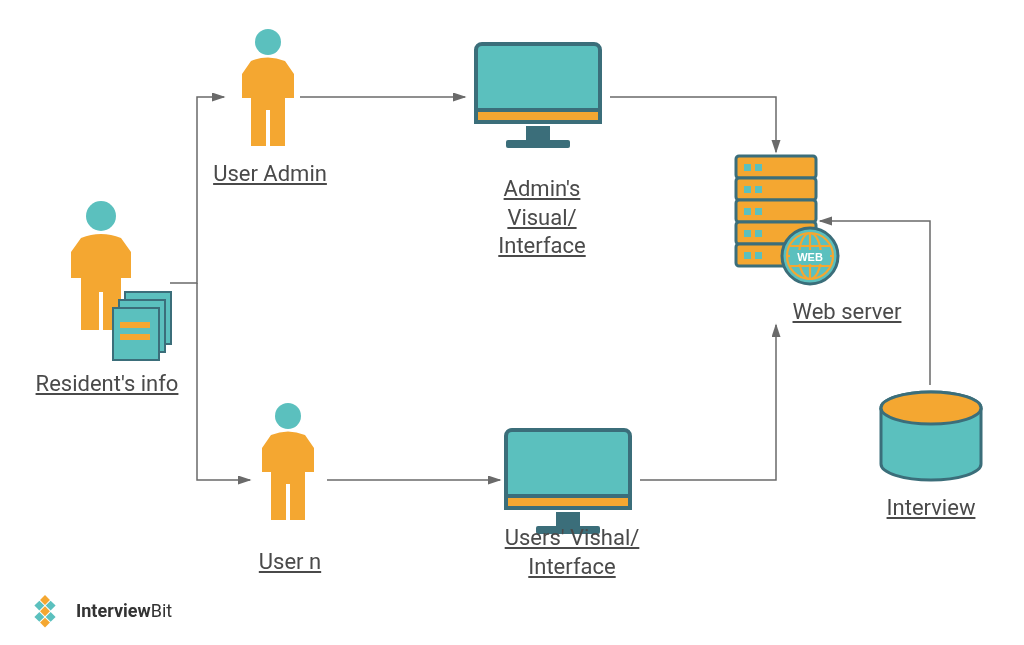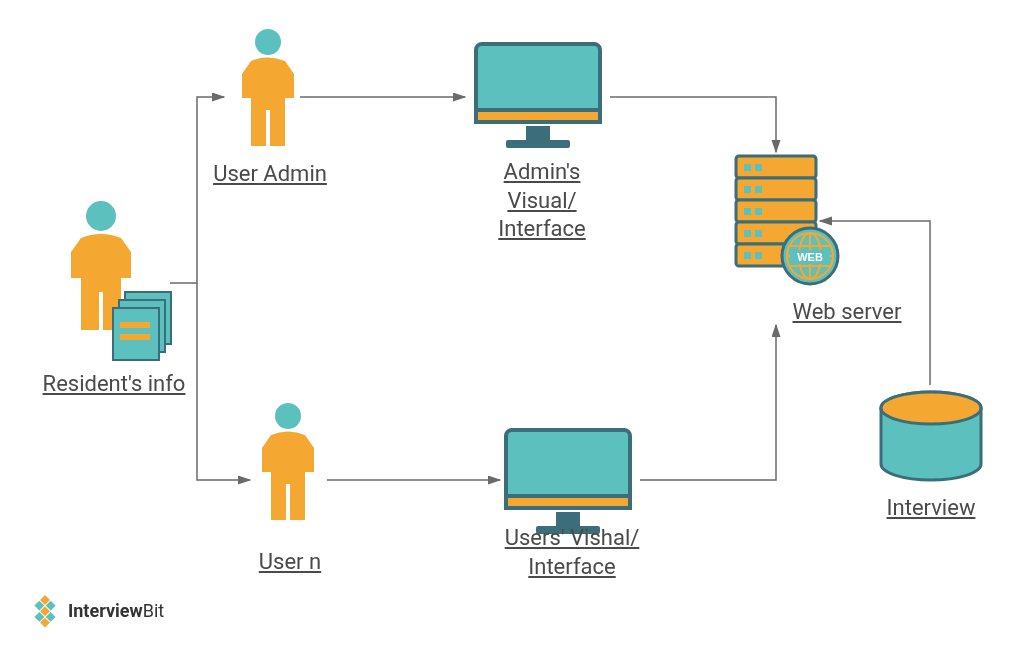--- a/index.html
+++ b/index.html
@@ -23,21 +23,21 @@
   .arrow-line { stroke: #6a6a6a; stroke-width: 1.5; fill: none; }
   .arrow-head { fill: #6a6a6a; }
 
   
   .logo {
     position: absolute;
     left: 28px;
     bottom: 18px;
     display: flex;
     align-items: center;
-    gap: 6px;
+    gap: 14px;
   }
   .logo .logo-text {
     font-size: 18px;
     color: #333;
     font-weight: 400;
   }
   .logo .logo-text b { font-weight: 700; }
 </style>
 </head>
 <body>
@@ -70,41 +70,41 @@
   <path d="M26,38 Q46,30 66,38 L76,52 L76,78 L66,78 L66,130 L48,130 L48,92 L44,92 L44,130 L26,130 L26,78 L16,78 L16,52 Z" fill="#f4a731"></path>
 
   <g transform="translate(58,92)">
     <rect x="12" y="0" width="46" height="52" fill="#5bc0be" stroke="#3b6e7a" stroke-width="2"></rect>
     <rect x="6" y="8" width="46" height="52" fill="#5bc0be" stroke="#3b6e7a" stroke-width="2"></rect>
     <rect x="0" y="16" width="46" height="52" fill="#5bc0be" stroke="#3b6e7a" stroke-width="2"></rect>
     <rect x="7" y="30" width="30" height="6" fill="#f4a731"></rect>
     <rect x="7" y="42" width="30" height="6" fill="#f4a731"></rect>
   </g>
 </svg>
-<div class="label" style="left:39px;top:370px;width:150px">Resident's info</div>
+<div class="label" style="left:32px;top:370px;width:150px">Resident's info</div>
 
 <svg style="left:228px;top:28px" width="80" height="140">
   <circle cx="40" cy="14" r="13" fill="#5bc0be"></circle>
   <path d="M23,33 Q40,26 57,33 L66,46 L66,70 L57,70 L57,118 L42,118 L42,82 L38,82 L38,118 L23,118 L23,70 L14,70 L14,46 Z" fill="#f4a731"></path>
 </svg>
 <div class="label" style="left:210px;top:160px;width:120px">User Admin</div>
 
 <svg style="left:248px;top:402px" width="80" height="140">
   <circle cx="40" cy="14" r="13" fill="#5bc0be"></circle>
   <path d="M23,33 Q40,26 57,33 L66,46 L66,70 L57,70 L57,118 L42,118 L42,82 L38,82 L38,118 L23,118 L23,70 L14,70 L14,46 Z" fill="#f4a731"></path>
 </svg>
 <div class="label" style="left:250px;top:548px;width:80px">User n</div>
 
 <svg style="left:468px;top:40px" width="140" height="120">
   <rect x="8" y="4" width="124" height="78" rx="6" fill="#5bc0be" stroke="#3b6e7a" stroke-width="4"></rect>
   <rect x="8" y="70" width="124" height="12" fill="#f4a731" stroke="#3b6e7a" stroke-width="4"></rect>
   <rect x="58" y="86" width="24" height="14" fill="#3b6e7a"></rect>
   <rect x="38" y="100" width="64" height="8" rx="2" fill="#3b6e7a"></rect>
 </svg>
-<div class="label" style="left:472px;top:158px;width:140px;white-space:pre-line">Admin's Visual/
+<div class="label" style="left:472px;top:175px;width:140px;white-space:pre-line">Admin's Visual/
 Interface</div>
 
 <svg style="left:498px;top:426px" width="140" height="120">
   <rect x="8" y="4" width="124" height="78" rx="6" fill="#5bc0be" stroke="#3b6e7a" stroke-width="4"></rect>
   <rect x="8" y="70" width="124" height="12" fill="#f4a731" stroke="#3b6e7a" stroke-width="4"></rect>
   <rect x="58" y="86" width="24" height="14" fill="#3b6e7a"></rect>
   <rect x="38" y="100" width="64" height="8" rx="2" fill="#3b6e7a"></rect>
 </svg>
 <div class="label" style="left:502px;top:524px;width:140px;white-space:pre-line">Users' Vishal/
 Interface</div>

